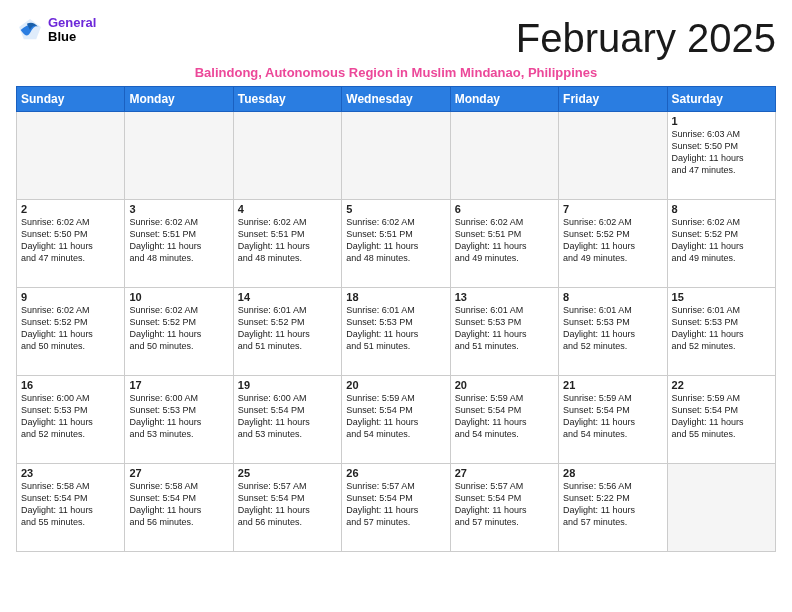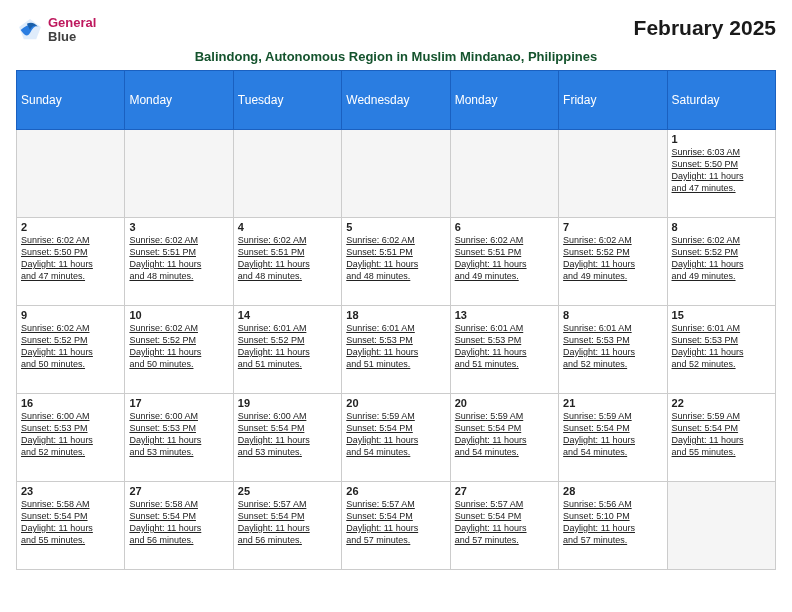--- a/index.html
+++ b/index.html
@@ -22,50 +22,50 @@
       gap: 4px;
     }
     .logo-text {
       display: flex;
       flex-direction: column;
       font-size: 13px;
       font-weight: bold;
       line-height: 1.1;
       color: #1a1a1a;
     }
-    .logo-text span:first-child { color: #be185d; }
-    .logo-text span:last-child { color: #404040; }
+    .logo-text span:first-child { color: #6d28d9; }
+    .logo-text span:last-child { color: #000000; }
     .logo-icon {
       width: 28px;
       height: 28px;
     }
     .month-title {
-      font-size: 21px;
-      font-weight: bold;
+      font-size: 40px;
+      font-weight: normal;
       color: #1a1a1a;
       text-align: right;
     }
     .subtitle {
       text-align: center;
       font-size: 13px;
       font-weight: bold;
-      color: #14532d;
+      color: #ec4899;
       margin-bottom: 6px;
     }
     .calendar {
       width: 100%;
       border-collapse: collapse;
       table-layout: fixed;
     }
     .calendar th {
       background: #2a7de1;
       color: #fff;
       font-size: 12px;
-      font-weight: normal;
-      padding: 22px 4px;
+      font-weight: bold;
+      padding: 5px 4px;
       text-align: left;
       border: 1px solid #1a60c0;
     }
     .calendar td {
       border: 1px solid #ccc;
       vertical-align: top;
       padding: 3px 4px;
       height: 88px;
       font-size: 9.5px;
       color: #222;
@@ -77,21 +77,20 @@
     .day-number {
       font-size: 11px;
       font-weight: bold;
       display: block;
       margin-bottom: 1px;
     }
     .day-info {
       font-size: 9px;
       line-height: 1.35;
       color: #222;
-      text-decoration: underline;
     }
   </style>
 </head>
 <body>
 
 <div class="header-area">
   <div class="logo">
     <svg class="logo-icon" viewBox="0 0 36 36">
       <rect x="0" y="0" width="36" height="36" fill="white"></rect>
       <polygon points="18,4 32,14 26,30 10,30 4,14" fill="#2a7de1" opacity="0.15"></polygon>
@@ -321,20 +320,20 @@
         <td>
           <span class="day-number">27</span>
           <div class="day-info" style="white-space: pre-line;">Sunrise: 5:57 AM
 Sunset: 5:54 PM
 Daylight: 11 hours
 and 57 minutes.</div>
         </td>
         <td>
           <span class="day-number">28</span>
           <div class="day-info" style="white-space: pre-line;">Sunrise: 5:56 AM
-Sunset: 5:10 PM
+Sunset: 5:22 PM
 Daylight: 11 hours
 and 57 minutes.</div>
         </td>
         <td class="empty"></td>
       </tr>
     </tbody>
 </table>
 
 </body></html>

